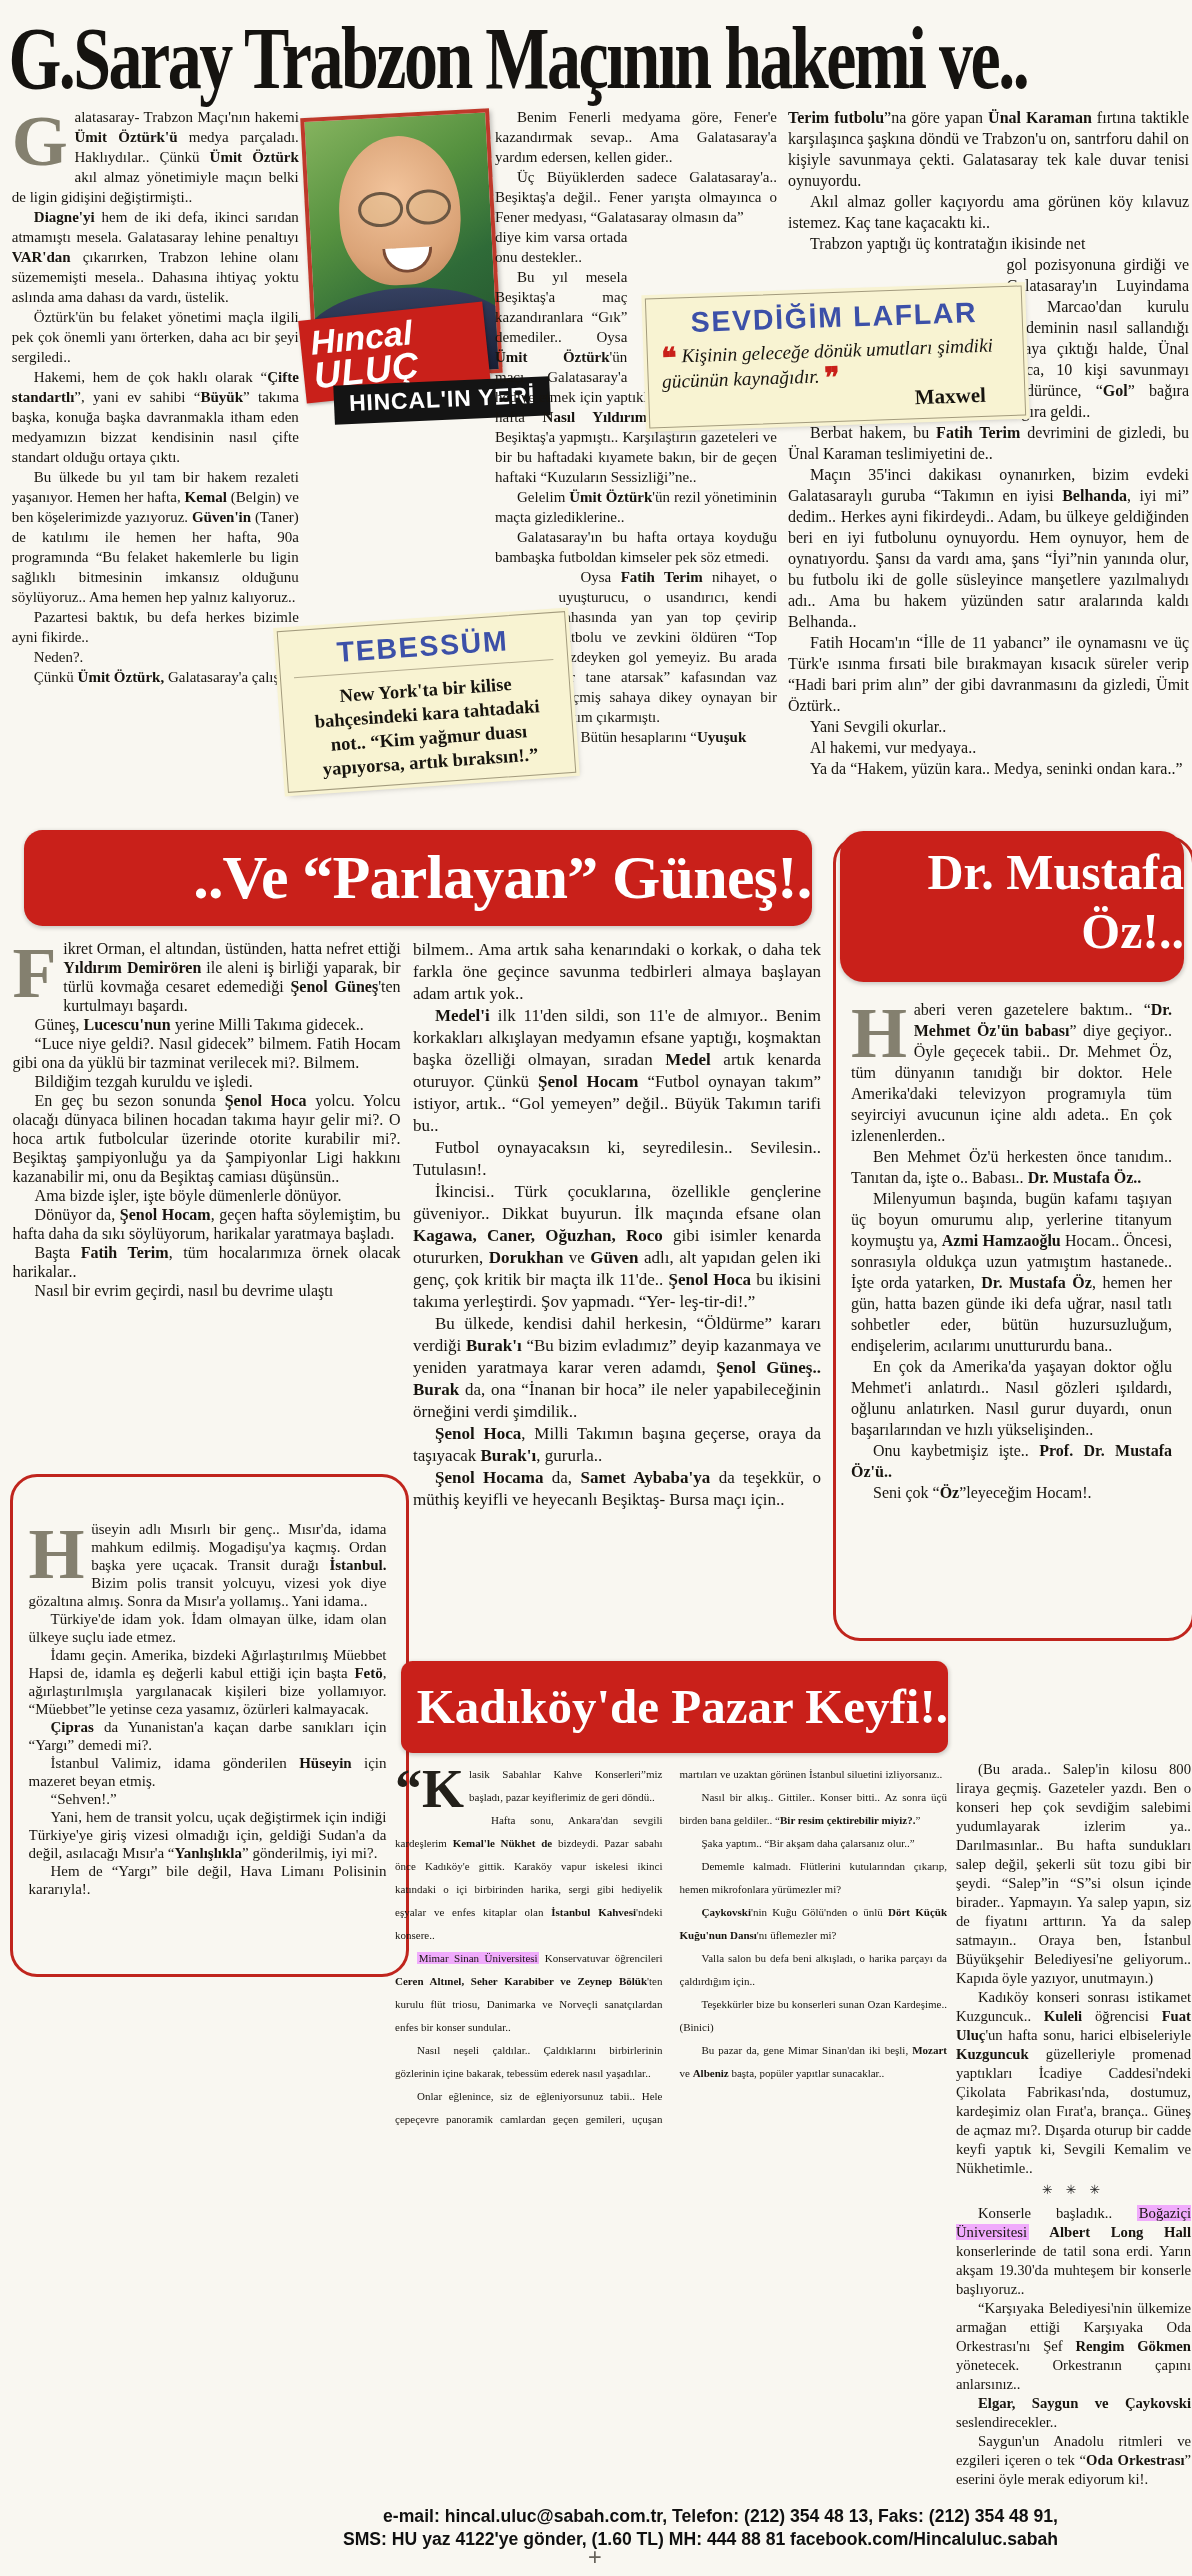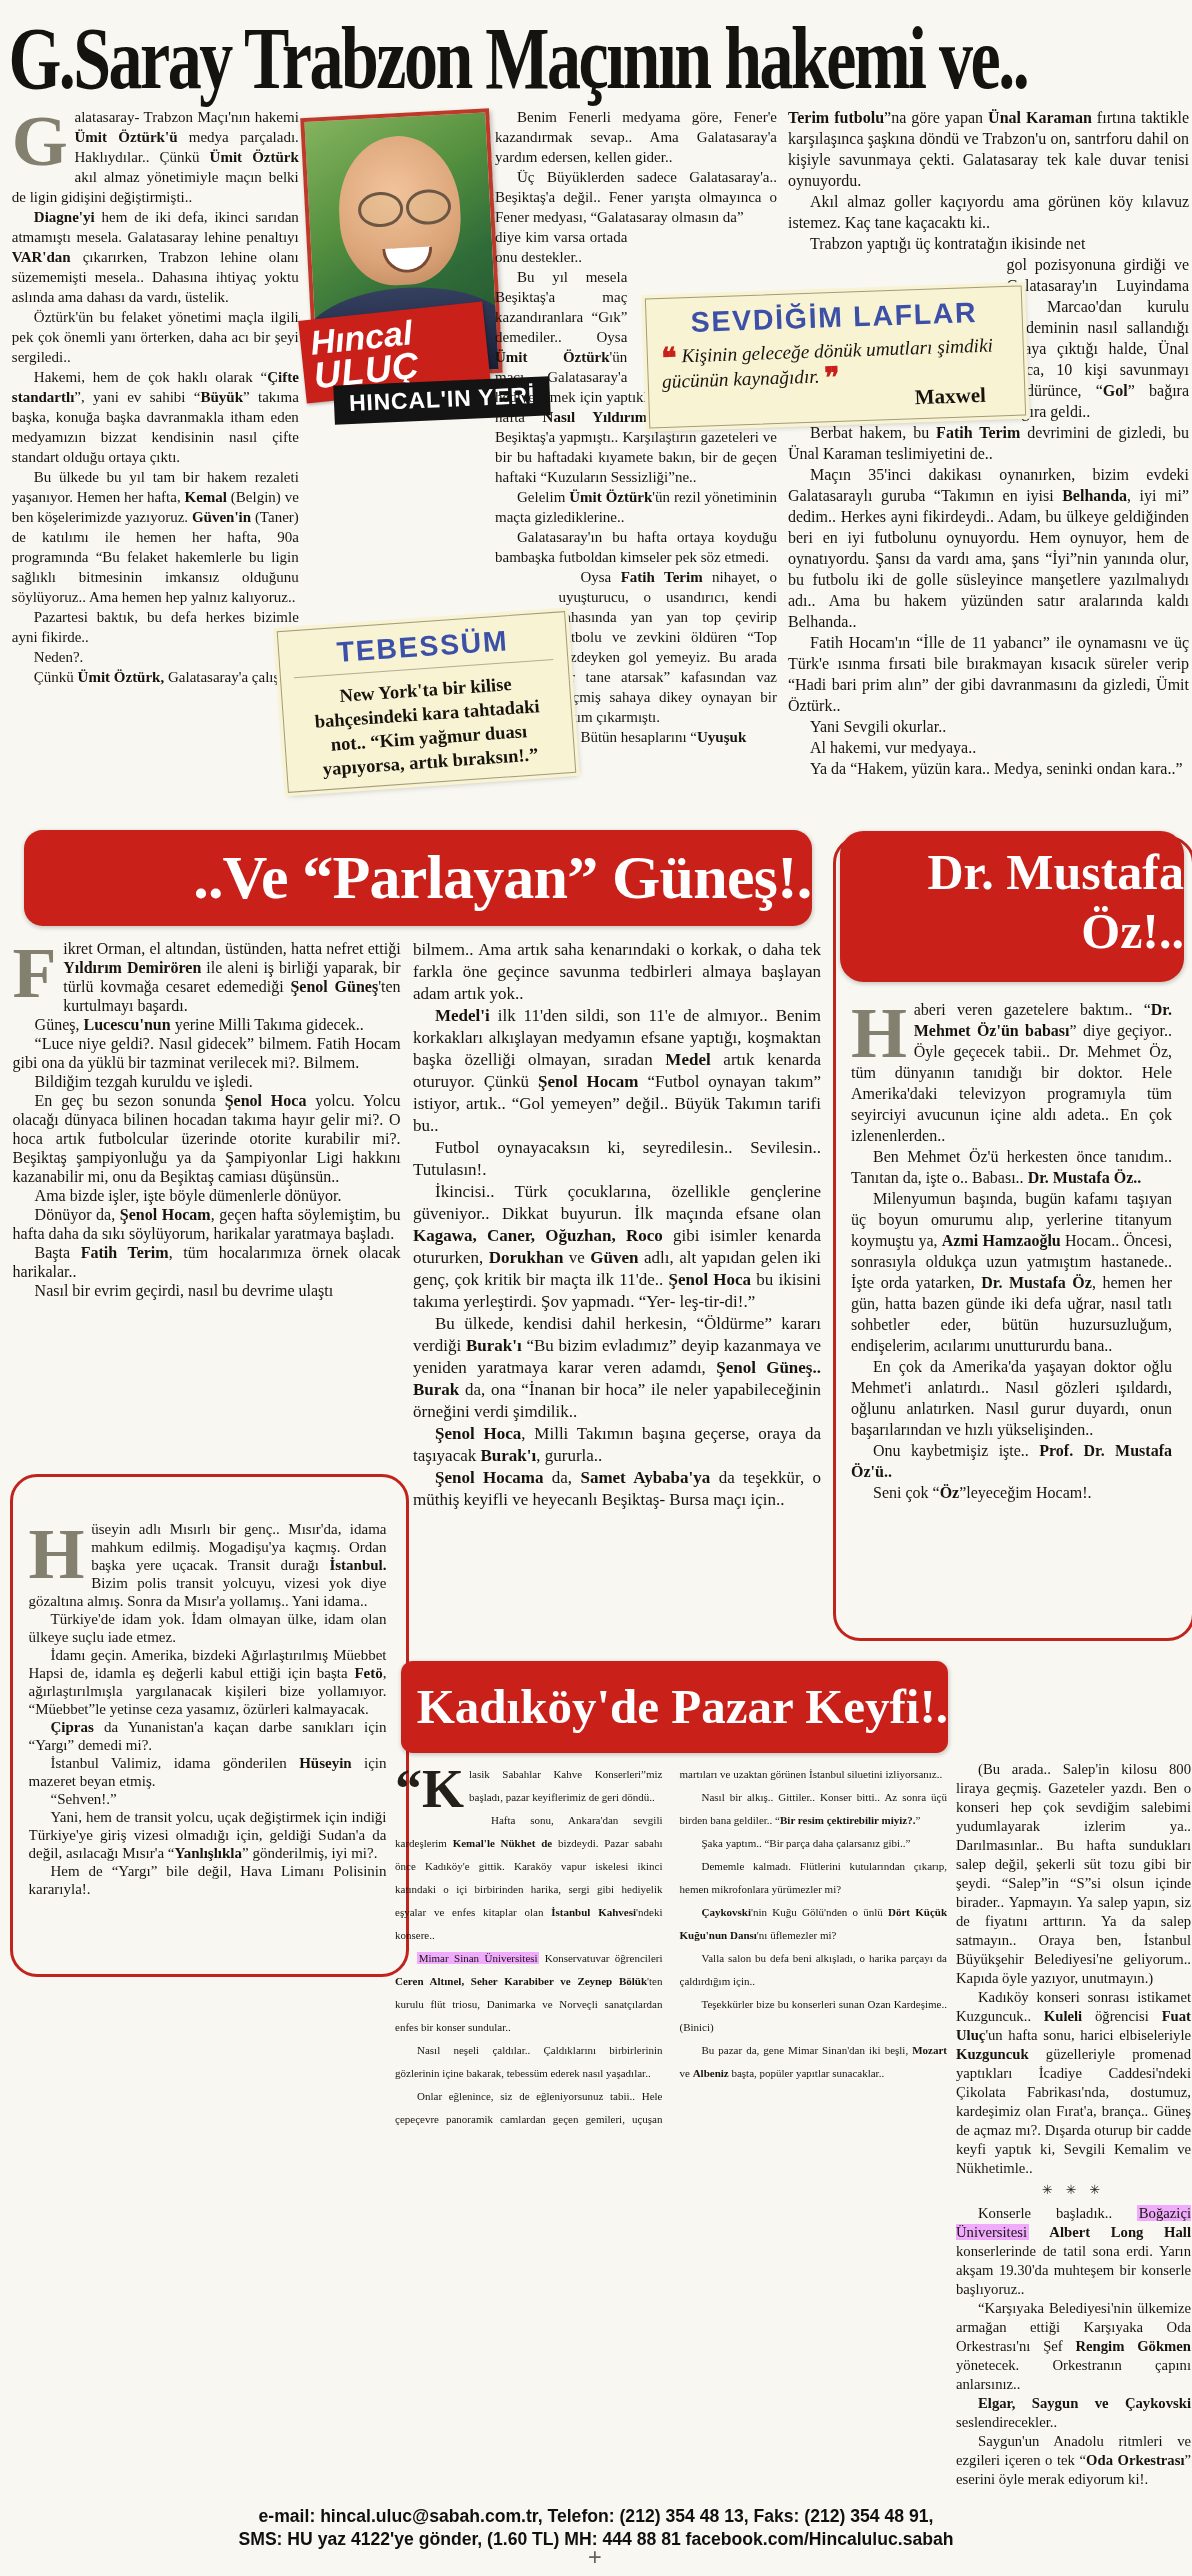--- a/index.html
+++ b/index.html
@@ -57,21 +57,21 @@
   .pc2{left:413px;top:939px;width:408px;height:658px;font-size:17px;line-height:22px;}
   .droz-col{left:851px;top:999px;width:321px;height:623px;font-size:16px;line-height:21px;}
   .seh-col{left:28.5px;top:1520px;width:358px;height:443px;font-size:15px;line-height:18px;}
   
   .kad-main{left:395px;top:1763px;width:552px;height:725px;font-size:11px;line-height:23px;column-count:2;column-gap:17px;}
   .kad-right{left:956px;top:1760px;width:235px;height:757px;font-size:14.7px;line-height:19px;}
   .stars{text-align:center !important;text-indent:0 !important;font-size:12.6px;letter-spacing:5px;color:#222;padding:3.4px 0;}
   mark{background:#f0abfc;color:inherit;padding:0 1.7px;}
   b{font-weight:bold;}
   
-  .footer{position:absolute;left:134px;top:2505px;width:924px;text-align:center;font-family:"Liberation Sans",sans-serif;font-weight:bold;font-size:17.6px;line-height:23px;color:#101010;}
+  .footer{position:absolute;left:134px;top:2505px;width:924px;text-align:right;font-family:"Liberation Sans",sans-serif;font-weight:bold;font-size:17.6px;line-height:23px;color:#101010;}
   .plus{position:absolute;left:588px;top:2544px;font-size:23.5px;color:#66625a;font-family:"Liberation Sans",sans-serif;}
 </style>
 </head>
 <body>
 
 <div class="page">
 
   <h1 class="headline">G.Saray Trabzon Maçının hakemi ve..</h1>
 
   <div class="col a1c1">
@@ -213,21 +213,21 @@
 
   <div class="banner banner-kad">Kadıköy'de Pazar Keyfi!.</div>
   <div class="col kad-main">
     <div>
         <p class="dc leadq">“Klasik Sabahlar Kahve Konserleri”miz başladı, pazar keyiflerimiz de geri döndü..</p>
         <p>Hafta sonu, Ankara'dan sevgili kardeşlerim <b>Kemal'le Nükhet de</b> bizdeydi. Pazar sabahı önce Kadıköy'e gittik. Karaköy vapur iskelesi ikinci katındaki o içi birbirinden harika, sergi gibi hediyelik eşyalar ve enfes kitaplar olan <b>İstanbul Kahvesi</b>'ndeki konsere..</p>
         <p><mark>Mimar Sinan Üniversitesi</mark> Konservatuvar öğrencileri <b>Ceren Altınel, Seher Karabiber ve Zeynep Bölük</b>'ten kurulu flüt triosu, Danimarka ve Norveçli sanatçılardan enfes bir konser sundular..</p>
         <p>Nasıl neşeli çaldılar.. Çaldıklarını birbirlerinin gözlerinin içine bakarak, tebessüm ederek nasıl yaşadılar..</p>
         <p>Onlar eğlenince, siz de eğleniyorsunuz tabii.. Hele çepeçevre panoramik camlardan geçen gemileri, uçuşan martıları ve uzaktan görünen İstanbul siluetini izliyorsanız..</p>
         <p>Nasıl bir alkış.. Gittiler.. Konser bitti.. Az sonra üçü birden bana geldiler.. “<b>Bir resim çektirebilir miyiz?.</b>”</p>
-        <p>Şaka yaptım.. “Bir parça daha çalarsanız gibi..”</p>
+        <p>Şaka yaptım.. “Bir akşam daha çalarsanız olur..”</p>
         <p>Dememle kalmadı. Flütlerini kutularından çıkarıp, hemen mikrofonlara yürümezler mi?</p>
         <p><b>Çaykovski</b>'nin Kuğu Gölü'nden o ünlü <b>Dört Küçük Kuğu'nun Dansı</b>'nı üflemezler mi?</p>
         <p>Valla salon bu defa beni alkışladı, o harika parçayı da çaldırdığım için..</p>
         <p>Teşekkürler bize bu konserleri sunan Ozan Kardeşime.. (Binici)</p>
         <p>Bu pazar da, gene Mimar Sinan'dan iki beşli, <b>Mozart</b> ve <b>Albeniz</b> başta, popüler yapıtlar sunacaklar..</p>
       </div>
   </div>
   <div class="col kad-right">
     <div>
         <p>(Bu arada.. Salep'in kilosu 800 liraya geçmiş. Gazeteler yazdı. Ben o konseri hep çok sevdiğim salebimi yudumlayarak izlerim ya.. Darılmasınlar.. Bu hafta sundukları salep değil, şekerli süt tozu gibi bir şeydi. “Salep”in “S”si olsun içinde birader.. Yapmayın. Ya salep yapın, siz de fiyatını arttırın. Ya da salep satmayın.. Oraya ben, İstanbul Büyükşehir Belediyesi'ne geliyorum.. Kapıda öyle yazıyor, unutmayın.)</p>

